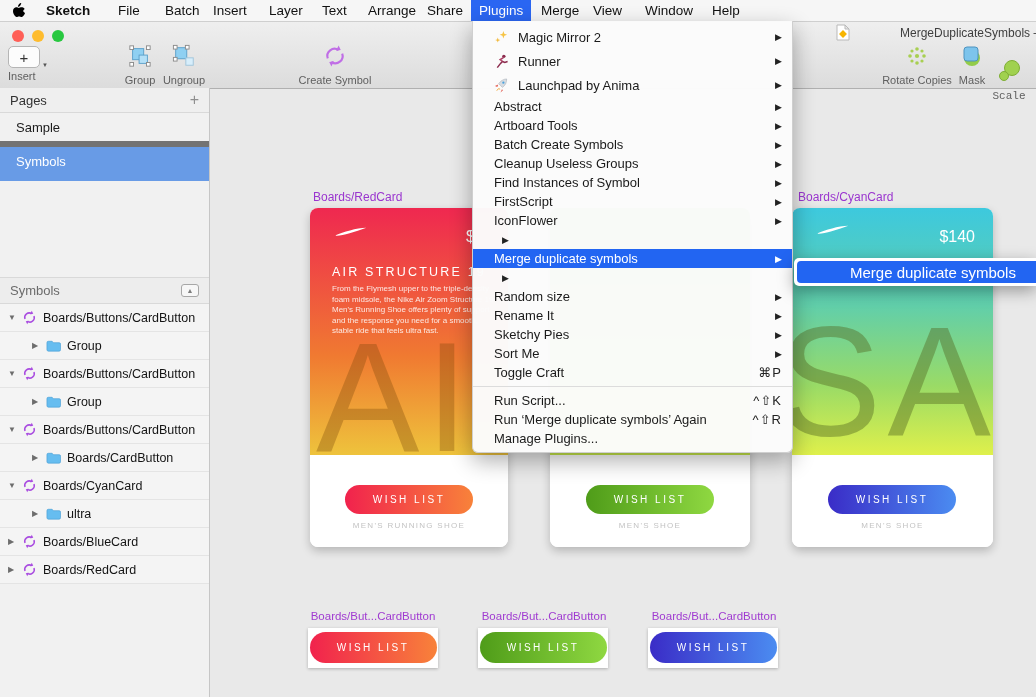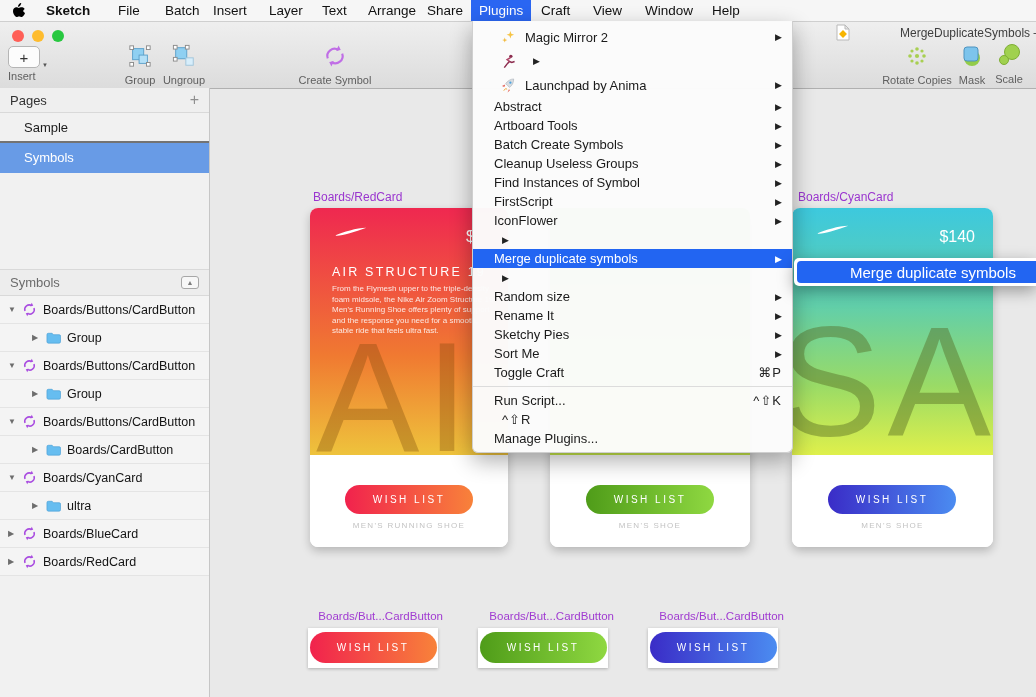--- a/index.html
+++ b/index.html
@@ -26,22 +26,22 @@
               display:inline-flex;align-items:center;justify-content:center;font-size:15px;color:#333;}
   .insert-caret{font-size:6px;color:#555;vertical-align:bottom;margin-left:2px;}
   .win-title{position:absolute;left:900px;top:5px;font-size:12px;color:#3e3e3e;white-space:nowrap;}
   .doc-icon{position:absolute;left:836px;top:3px;width:14px;height:17px;}
   
   .sidebar{position:absolute;left:0;top:88px;width:209px;bottom:0;background:#f1f1f1;
            border-right:1px solid #c6c6c6;z-index:6;}
   .pages-header{height:24px;border-bottom:1px solid #d9d9d9;display:flex;align-items:center;
                 padding:0 10px;font-size:13px;color:#323232;background:#efefef;}
   .ph-plus{margin-left:auto;color:#8f8f8f;font-size:16px;line-height:16px;}
-  .page-row{height:28px;display:flex;align-items:center;padding-left:24px;font-size:13px;
-            color:#1c1c1c;border-bottom:2px solid #737373;}
+  .page-row{height:28px;display:flex;align-items:center;padding-left:16px;font-size:13px;
+            color:#1c1c1c;border-bottom:6px solid #737373;}
   .page-row.sel{background:#689be6;color:#fff;border-bottom-color:#689be6;}
   .pages-gap{height:96px;}
   .symbols-header{height:25px;display:flex;align-items:center;padding:0 10px;font-size:13px;
                   color:#6b6b6b;background:#ededed;border-top:1px solid #d9d9d9;border-bottom:1px solid #d9d9d9;}
   .sh-icon{margin-left:auto;width:16px;height:11px;border:1px solid #a7a7a7;border-radius:3px;
            display:flex;align-items:center;justify-content:center;font-size:7px;color:#7d7d7d;background:#f7f7f7;}
   .srow{height:27px;display:flex;align-items:center;border-bottom:1px solid #e4e4e4;
         font-size:12.5px;color:#141414;background:#f4f4f4;}
   .tri{width:11px;font-size:8px;color:#6d6d6d;margin-left:8px;flex:none;}
   .lvl1 .tri{margin-left:32px;}
@@ -71,28 +71,28 @@
   .pill-red{background:linear-gradient(90deg,#f1224d,#f8823a);}
   .pill-green{background:linear-gradient(90deg,#4f9c19,#8fd841);}
   .pill-blue{background:linear-gradient(90deg,#3a2cc7,#4b8cf1);}
   .cap{position:absolute;left:0;top:66px;width:100%;text-align:center;font-size:8px;
        letter-spacing:1.3px;color:#c3c3c3;}
   
   .bab{position:absolute;top:628px;width:130px;height:40px;background:#fff;
        box-shadow:0 1px 3px rgba(0,0,0,.25);z-index:3;}
   .bpill{position:absolute;left:1.5px;top:4px;width:127px;height:31px;border-radius:15.5px;
          display:flex;align-items:center;justify-content:center;color:#fff;font-size:10px;letter-spacing:2.5px;}
-  .blabel{position:absolute;top:610px;width:140px;text-align:right;font-size:11.5px;
+  .blabel{position:absolute;top:610px;width:140px;text-align:center;font-size:11.5px;
           color:#a03bd1;white-space:nowrap;z-index:3;}
   
   .pmenu{position:absolute;left:472px;top:21px;width:321px;background:rgba(251,251,251,.98);
          border:1px solid #cfcfcf;border-top:none;border-radius:0 0 6px 6px;
          box-shadow:0 8px 22px rgba(0,0,0,.32);z-index:50;padding:4px 0;box-sizing:border-box;}
   .mi{display:flex;align-items:center;height:19px;padding:0 10px 0 21px;font-size:13px;color:#1a1a1a;}
-  .mi.tall{height:24px;margin-left:7px;}
+  .mi.tall{height:24px;}
   .mi-icon{width:15px;height:15px;margin-right:9px;flex:none;}
   .mi-label{flex:1;white-space:nowrap;overflow:hidden;}
   .mi-arrow{font-size:9px;color:#222;margin-left:8px;}
   .mi-short{color:#222;margin-left:8px;letter-spacing:1px;white-space:nowrap;}
   .mi.hl{background:#2265f2;color:#fff;}
   .mi.hl .mi-arrow{color:#fff;}
   .msep{height:1px;background:#dcdcdc;margin:4px 0;}
   
   .submenu{position:absolute;left:794px;top:258px;width:242px;height:28px;background:#fff;
            border-radius:5px 0 0 5px;box-shadow:0 5px 16px rgba(0,0,0,.35);z-index:60;box-sizing:border-box;padding:3px 0 3px 3px;}
@@ -108,21 +108,21 @@
     </svg>
   <span class="mb-item mb-bold" style="left:46px">Sketch</span>
   <span class="mb-item" style="left:118px">File</span>
   <span class="mb-item" style="left:165px">Batch</span>
   <span class="mb-item" style="left:213px">Insert</span>
   <span class="mb-item" style="left:269px">Layer</span>
   <span class="mb-item" style="left:322px">Text</span>
   <span class="mb-item" style="left:368px">Arrange</span>
   <span class="mb-item" style="left:427px">Share</span>
   <span class="mb-item mb-hl" style="left:471px">Plugins</span>
-  <span class="mb-item" style="left:541px">Craft</span>
+  <span class="mb-item" style="left:541px">Merge</span>
   <span class="mb-item" style="left:593px">View</span>
   <span class="mb-item" style="left:645px">Window</span>
   <span class="mb-item" style="left:712px">Help</span>
 </div>
 
 <div class="toolbar">
   <span class="tl tl-red"></span>
   <span class="tl tl-yellow"></span>
   <span class="tl tl-green"></span>
 
@@ -180,21 +180,21 @@
   </div>
 
   <div class="tool" style="left:953px;top:23px;width:38px;">
     <svg width="24" height="24" viewBox="0 0 24 24">
         <circle cx="12" cy="14" r="8" fill="#93cc49"></circle>
         <rect x="4" y="3" width="14" height="14" rx="3" fill="#7dc4ec" stroke="#4e93bf"></rect>
       </svg>
     <div class="tool-label">Mask</div>
   </div>
 
-  <div class="tool" style="left:990px;top:22px;width:38px;">
+  <div class="tool" style="left:990px;top:38px;width:38px;font-family:Liberation Mono, monospace;">
     <svg width="24" height="24" viewBox="0 0 24 24">
         <circle cx="15" cy="9" r="7.5" fill="#a0d14f" stroke="#7fae36"></circle>
         <circle cx="7" cy="17" r="4.5" fill="#a0d14f" stroke="#7fae36"></circle>
       </svg>
     <div class="tool-label">Scale</div>
   </div>
 
   <svg class="doc-icon" viewBox="0 0 14 17">
       <path d="M1 1h8l4 4v11H1z" fill="#fff" stroke="#b9b9b9"></path>
       <path d="M9 1l4 4H9z" fill="#e8e8e8" stroke="#b9b9b9"></path>
@@ -375,20 +375,21 @@
       </svg>
     <span class="mi-label">Magic Mirror 2</span>
     <span class="mi-arrow">▶</span>
   </div>
   <div class="mi tall">
     <svg class="mi-icon" viewBox="0 0 16 16">
         <circle cx="10.5" cy="2.5" r="1.8" fill="#8c2c4e"></circle>
         <path d="M3.5 14.5l3.5-4.5 2-2 2.5 1 3-1" stroke="#8c2c4e" stroke-width="1.6" fill="none"></path>
         <path d="M9 8L6.5 6l3.5-2" stroke="#b0486b" stroke-width="1.6" fill="none"></path>
       </svg>
+    <span class="mi-label">Runner</span>
     <span class="mi-arrow">▶</span>
   </div>
   <div class="mi tall">
     <svg class="mi-icon" viewBox="0 0 16 16">
         <path d="M13.5 1c-3 0-6.5 2-8.5 5l2 2 2 2c3-2 4.5-5 4.5-9z" fill="#d8dde2" stroke="#9aa2ab" stroke-width=".5"></path>
         <circle cx="10" cy="5" r="1.2" fill="#4aa3df"></circle>
         <path d="M4.5 7L1 8.5l2.5 1z" fill="#e2574c"></path>
         <path d="M8.5 12l-1.5 3.5 2.5-2.5z" fill="#e2574c"></path>
         <path d="M3 13.5c1-2 2-2.5 3.5-1.5" stroke="#f0a431" fill="none"></path>
       </svg>
@@ -452,20 +453,21 @@
   <div class="mi">
     <span class="mi-label">Toggle Craft</span>
     <span class="mi-short">⌘P</span>
   </div>
   <div class="msep"></div>
   <div class="mi">
     <span class="mi-label">Run Script...</span>
     <span class="mi-short">^⇧K</span>
   </div>
   <div class="mi">
+    <span class="mi-label">Run ‘Merge duplicate symbols’ Again</span>
     <span class="mi-short">^⇧R</span>
   </div>
   <div class="mi">
     <span class="mi-label">Manage Plugins...</span>
   </div>
 </div>
 
 <div class="submenu">
   <div class="submenu-item">Merge duplicate symbols</div>
 </div>

